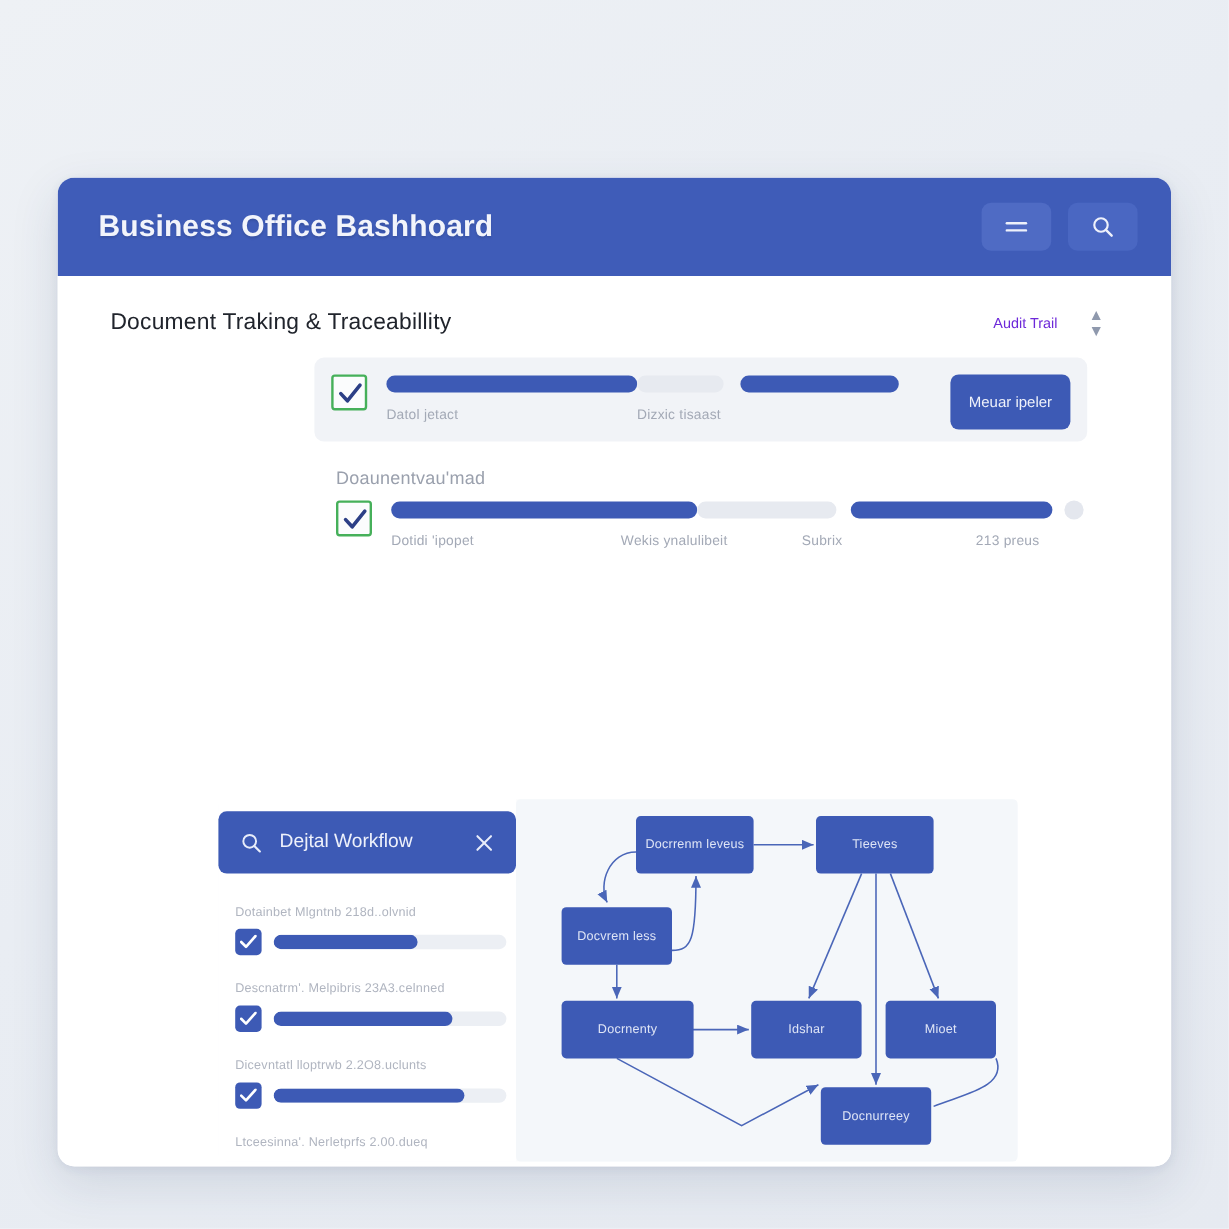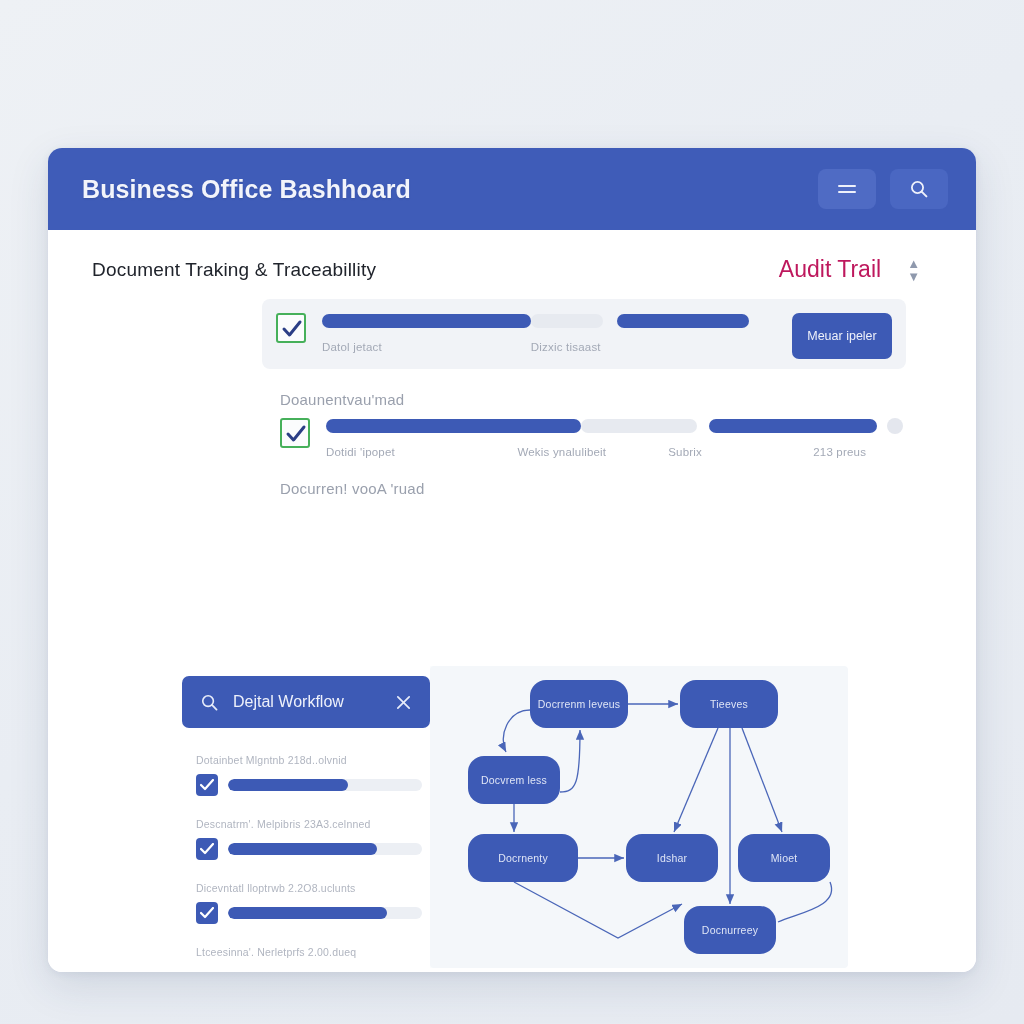--- a/index.html
+++ b/index.html
@@ -72,21 +72,21 @@
     align-items: center;
     justify-content: space-between;
     margin-bottom: 16px;
   }
   .section-title {
     font-size: 19px;
     color: #20242c;
     letter-spacing: 0.2px;
   }
   .audit-wrap { display: flex; align-items: center; gap: 26px; padding-right: 22px; }
-  .audit-label { font-size: 23px; color: #be185d; }
+  .audit-label { font-size: 12px; color: #6d28d9; }
   .audit-chevron { color: #8f99ad; font-size: 13px; line-height: 1; }
 
   
   .track-card {
     margin: 0 36px 0 170px;
     background: #f1f3f7;
     border-radius: 8px;
     padding: 14px 14px 10px 14px;
     display: flex;
     align-items: flex-start;
@@ -208,21 +208,21 @@
   .right-pane {
     flex: 1;
     background: #f4f7fa;
     border-radius: 4px;
     position: relative;
   }
 
   .flow-box {
     position: absolute;
     background: #3d5ab5;
-    border-radius: 16px;
+    border-radius: 4px;
     color: #dfe5f6;
     font-size: 10.5px;
     display: flex;
     align-items: center;
     justify-content: center;
     text-align: center;
     letter-spacing: 0.2px;
     cursor: pointer;
   }
 </style>
@@ -295,21 +295,20 @@
         </div>
         <div class="labels-line">
           <span style="width:33%">Dotidi 'ipopet</span>
           <span style="width:26%">Wekis ynalulibeit</span>
           <span style="width:25%">Subrix</span>
           <span style="width:16%">213 preus</span>
         </div>
       </div>
     </div>
 
-    <div class="sub-head">Docurren! vooA 'ruad</div>
 
     <div class="lower-panel">
 
       <div class="left-pane">
         <div class="searchbar">
           <svg width="19" height="19" viewBox="0 0 20 20">
             <circle cx="8.5" cy="8.5" r="5.6" fill="none" stroke="#e7ecfa" stroke-width="1.7"></circle>
             <line x1="12.6" y1="12.6" x2="17.4" y2="17.4" stroke="#e7ecfa" stroke-width="1.9" stroke-linecap="round"></line>
           </svg>
           <span class="search-text">Dejtal Workflow</span>

